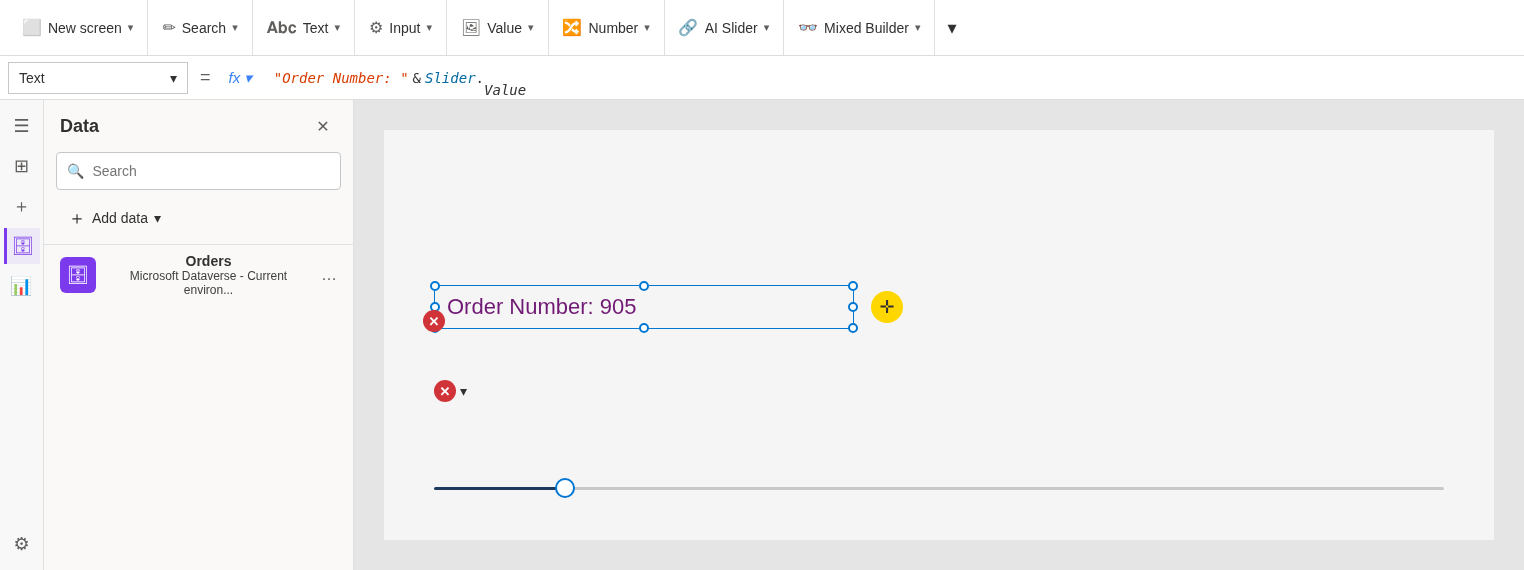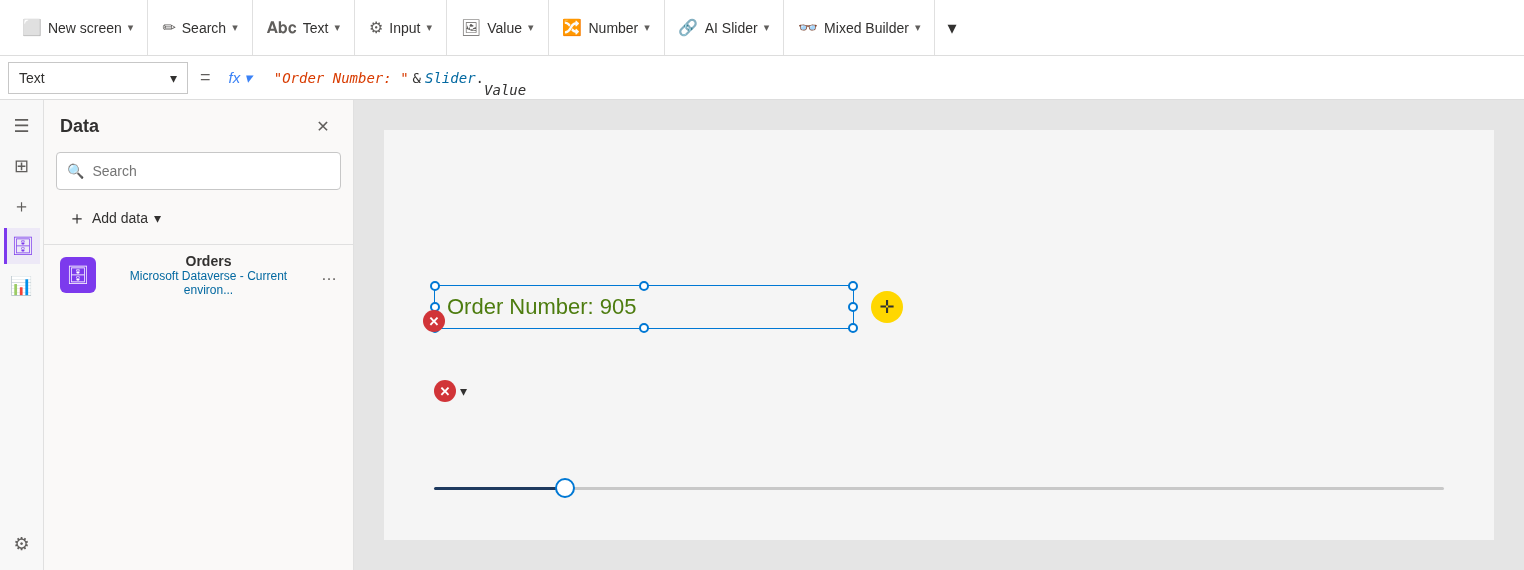--- a/index.html
+++ b/index.html
@@ -191,21 +191,21 @@
       background: #7c3aed;
       border-radius: 6px;
       display: flex;
       align-items: center;
       justify-content: center;
       color: #fff;
       font-size: 18px;
     }
     .data-source-info { flex: 1; text-align: center; }
     .data-source-name { font-size: 14px; font-weight: 600; color: #323130; }
-    .data-source-sub { font-size: 12px; color: #0369a1; }
+    .data-source-sub { font-size: 12px; color: #404040; }
     .data-source-more { color: #605e5c; cursor: pointer; font-size: 16px; }
 
     
     .canvas-area {
       flex: 1;
       background: #e5e5e5;
       position: relative;
       overflow: hidden;
     }
     .canvas-bg {
@@ -227,21 +227,21 @@
     .text-element {
       position: relative;
       border: 1.5px solid #0078d4;
       padding: 8px 12px;
       background: transparent;
       display: inline-block;
       width: 100%;
     }
     .text-element-content {
       font-size: 22px;
-      color: #4d7c0f;
+      color: #701a75;
     }
     
     .handle {
       width: 10px;
       height: 10px;
       background: #fff;
       border: 2px solid #0078d4;
       border-radius: 50%;
       position: absolute;
     }

